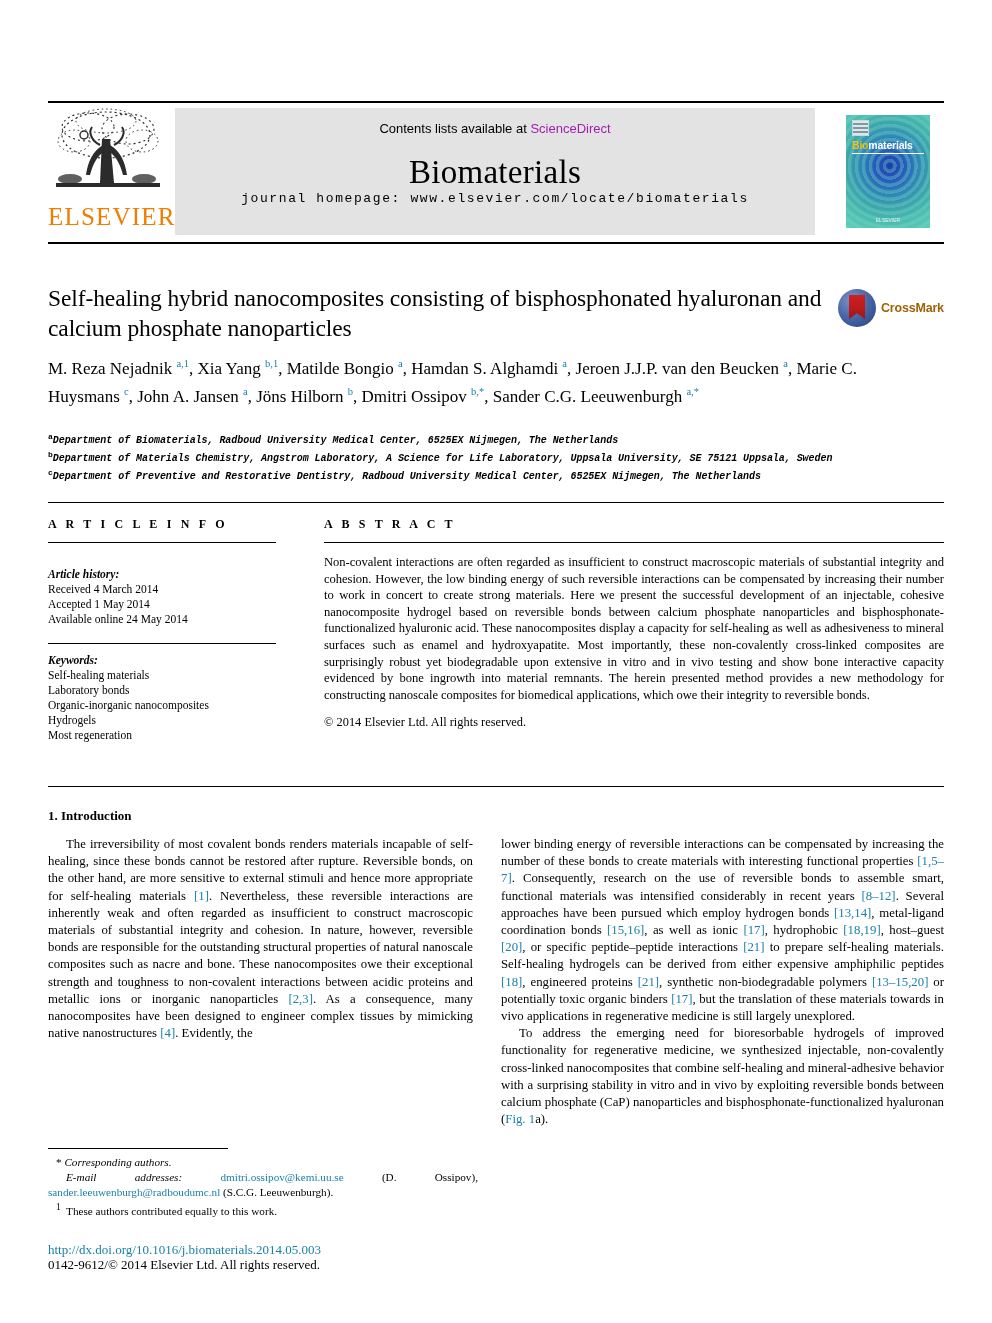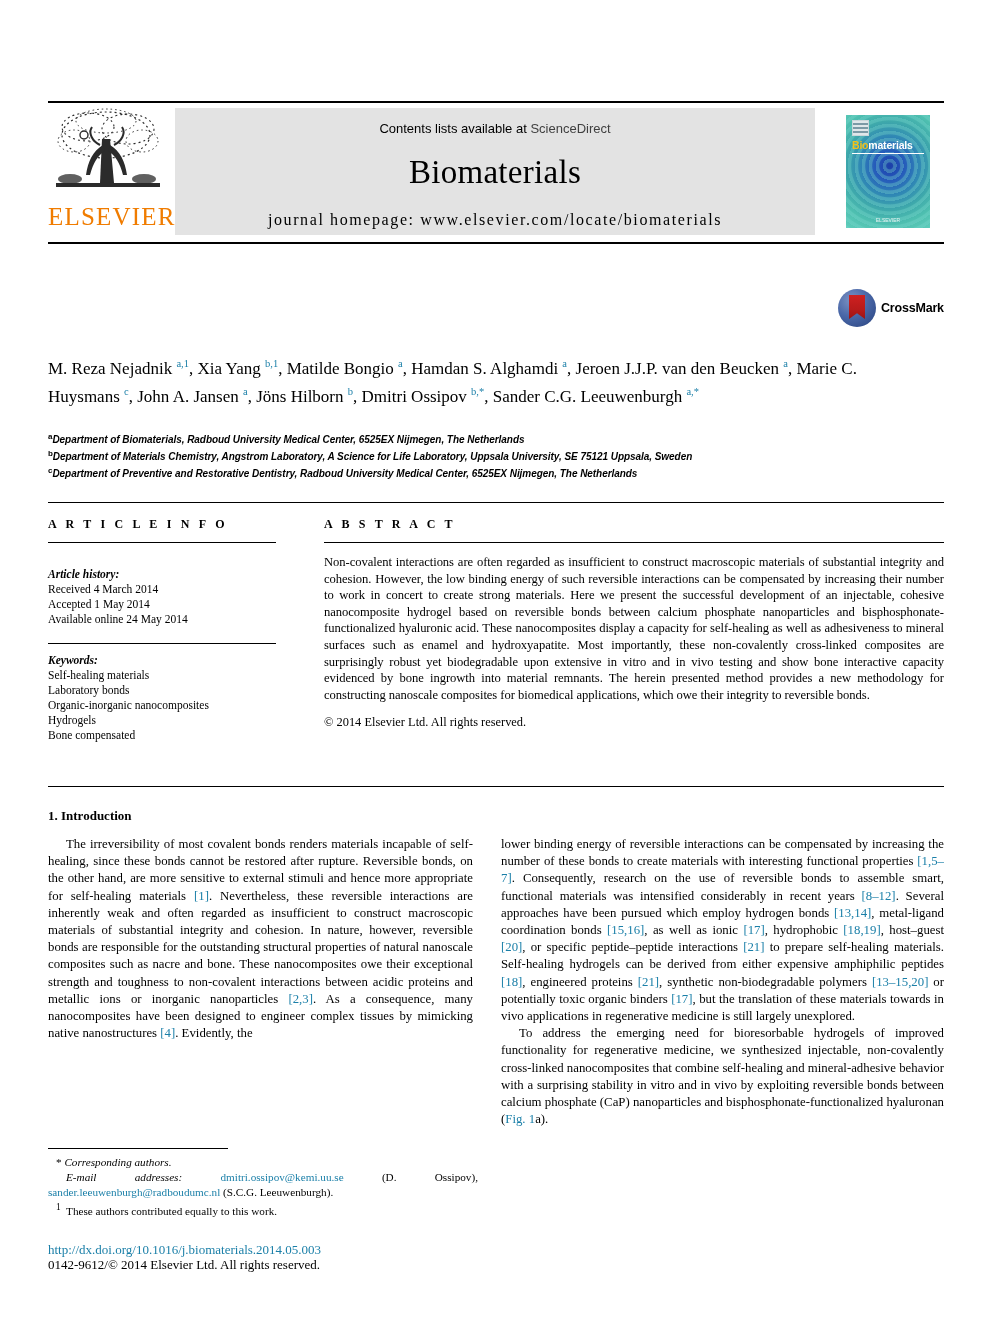--- a/index.html
+++ b/index.html
@@ -81,31 +81,30 @@
     height: 127px;
     background: #e3e3e3;
     text-align: center;
   }
   .contents-line {
     font-size: 13px;
     padding-top: 13px;
     color: #000;
     font-family: "Liberation Sans", sans-serif;
   }
-  .contents-line .sd { color: #404040; }
+  .contents-line .sd { color: #a21caf; }
   .journal-name {
     font-family: "Liberation Serif", serif;
     font-size: 33px;
     margin-top: 18px;
     letter-spacing: .3px;
   }
   .journal-home {
-    margin-top: 20px;
-    font-family: Liberation Serif, serif;
-    font-size: 16px;
+    font-family: Liberation Mono, monospace;
+    font-size: 13px;
     letter-spacing: 1.6px;
   }
 
   
   .cover-thumb {
     position: absolute;
     right: 0;
     top: 7px;
     width: 112px;
     height: 127px;
@@ -190,42 +189,42 @@
     position: absolute;
     left: 11px; top: 6px;
     width: 16px; height: 24px;
     background: linear-gradient(180deg,#cf2020 0%,#b81b1b 60%,#9c1414 100%);
     clip-path: polygon(0 0, 100% 0, 100% 100%, 50% 76%, 0 100%);
   }
   .cm-text {
     font-family: "Liberation Sans", sans-serif;
     font-size: 12.5px;
     font-weight: bold;
-    color: #000000;
+    color: #a16207;
     letter-spacing: -.2px;
   }
 
   
   .authors {
     position: absolute;
     left: 48px;
     top: 352px;
     width: 850px;
     font-family: "Liberation Serif", serif;
     font-size: 17px;
     line-height: 23.5px;
   }
   .authors sup { color: #1a7fa8; font-size: 10.5px; top:-.5em; }
 
   .affiliations {
     position: absolute;
     left: 48px;
     top: 430px;
     width: 860px;
-    font-family: Liberation Sans, sans-serif;
+    font-family: Liberation Mono, monospace;
     font-style: italic;
     font-weight: bold;
     font-size: 10px;
     line-height: 13.5px;
     letter-spacing: -.05px;
   }
   .affiliations sup { font-size: 8px; font-style: normal; }
 
   
   .rule-wide-top {
@@ -384,20 +383,23 @@
         <div class="cover-logobox"></div>
         <div class="cover-title"><span class="b1">Bio</span><span class="b2">materials</span></div>
         <div class="cover-underline"></div>
         <div class="cover-foot">ELSEVIER</div>
       </div>
     </div>
 
     <div class="rule-bottom"></div>
   </div>
 
+  <div class="title-block">
+    <h1 class="paper-title">Self-healing hybrid nanocomposites consisting of bisphosphonated hyaluronan and calcium phosphate nanoparticles</h1>
+  </div>
 
   <div class="crossmark">
     <span class="cm-circle">
         <span class="cm-mark"></span>
       </span>
     <span class="cm-text">CrossMark</span>
   </div>
 
   <div class="authors">M. Reza Nejadnik <sup>a,1</sup>, Xia Yang <sup>b,1</sup>, Matilde Bongio <sup>a</sup>, Hamdan S. Alghamdi <sup>a</sup>, Jeroen J.J.P. van den Beucken <sup>a</sup>, Marie C. Huysmans <sup>c</sup>, John A. Jansen <sup>a</sup>, Jöns Hilborn <sup>b</sup>, Dmitri Ossipov <sup>b,*</sup>, Sander C.G. Leeuwenburgh <sup>a,*</sup></div>
 
@@ -418,21 +420,21 @@
       <div>Accepted 1 May 2014</div>
       <div>Available online 24 May 2014</div>
     </div>
     <div class="info-sep"></div>
     <div class="info-group" style="margin-top:0">
       <div class="ital">Keywords:</div>
       <div>Self-healing materials</div>
       <div>Laboratory bonds</div>
       <div>Organic-inorganic nanocomposites</div>
       <div>Hydrogels</div>
-      <div>Bone compensated</div>
+      <div>Most regeneration</div>
     </div>
   </div>
 
   <div class="abstract-col">
     <div class="sec-label">A B S T R A C T</div>
     <div class="thin-rule"></div>
     <div class="abstract-body">Non-covalent interactions are often regarded as insufficient to construct macroscopic materials of substantial integrity and cohesion. However, the low binding energy of such reversible interactions can be compensated by increasing their number to work in concert to create strong materials. Here we present the successful development of an injectable, cohesive nanocomposite hydrogel based on reversible bonds between calcium phosphate nanoparticles and bisphosphonate-functionalized hyaluronic acid. These nanocomposites display a capacity for self-healing as well as adhesiveness to mineral surfaces such as enamel and hydroxyapatite. Most importantly, these non-covalently cross-linked composites are surprisingly robust yet biodegradable upon extensive in vitro and in vivo testing and show bone interactive capacity evidenced by bone ingrowth into material remnants. The herein presented method provides a new methodology for constructing nanoscale composites for biomedical applications, which owe their integrity to reversible bonds.</div>
     <div class="copyright">© 2014 Elsevier Ltd. All rights reserved.</div>
   </div>
 

